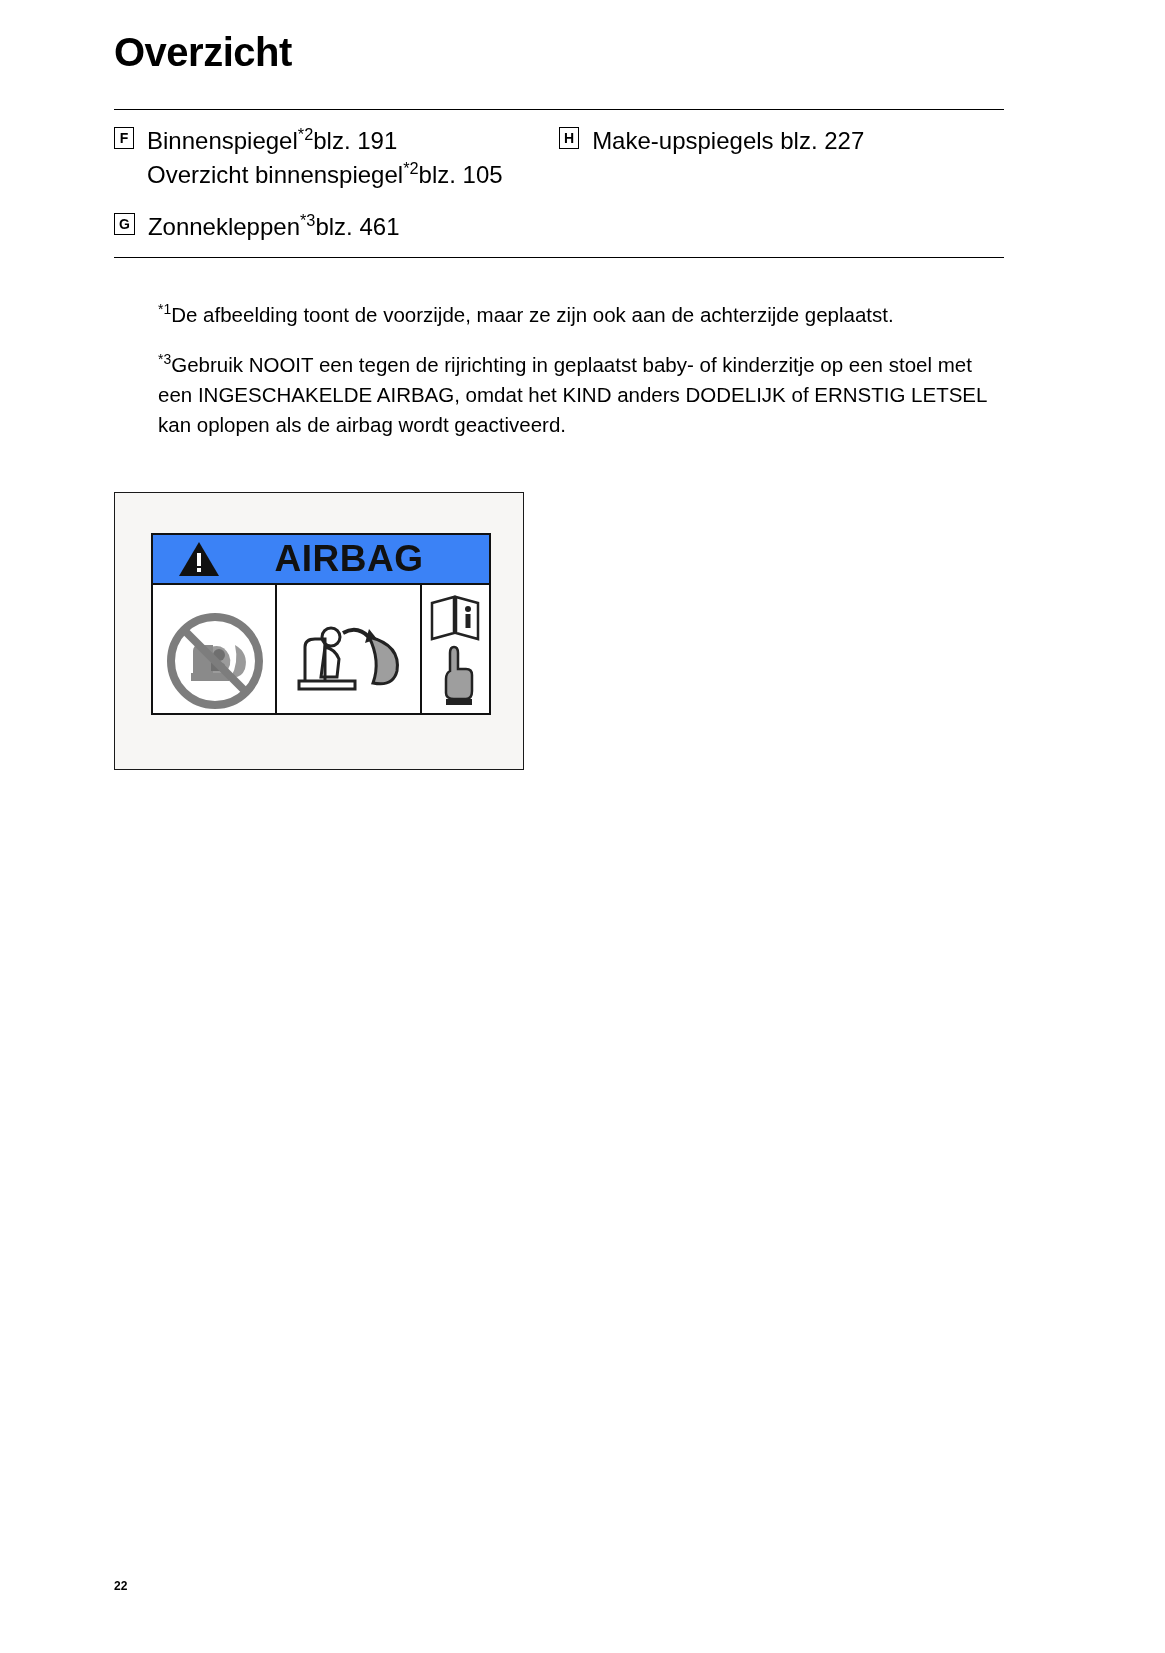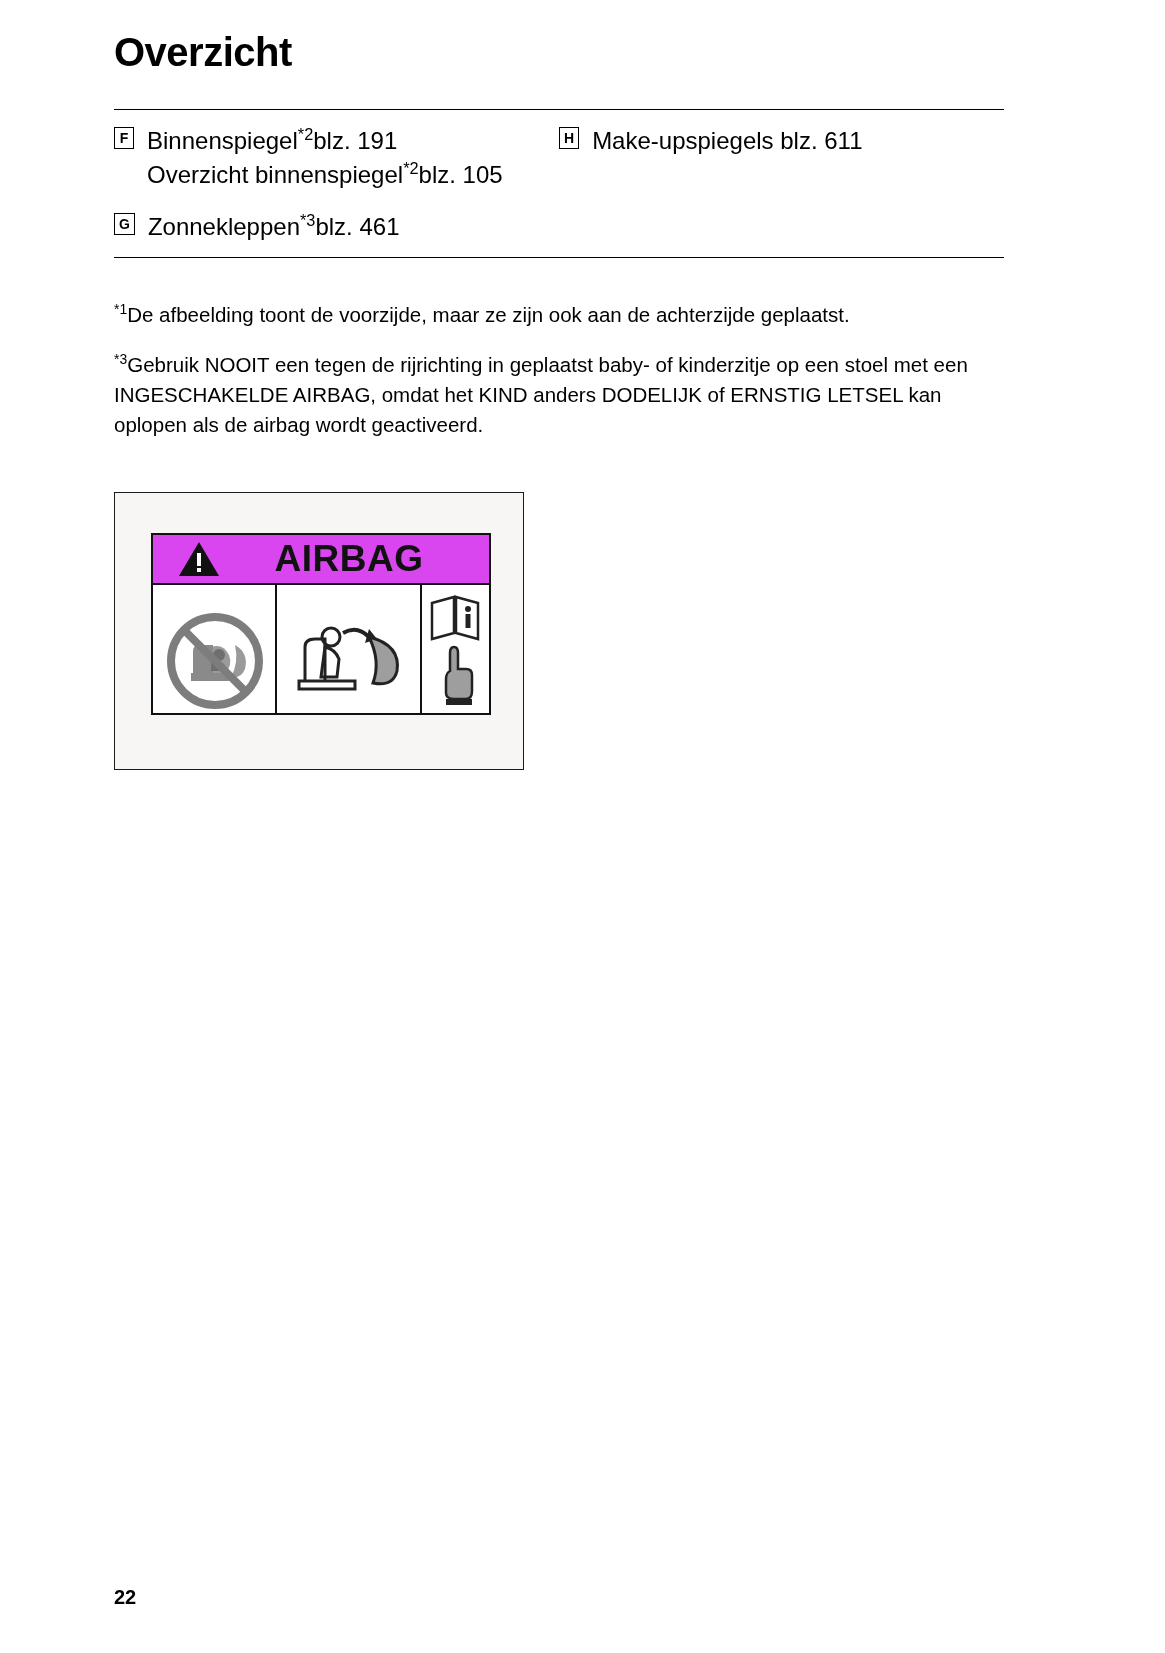--- a/index.html
+++ b/index.html
@@ -94,20 +94,21 @@
     line-height: 0;
   }
 
   .footnotes {
     margin-top: 42px;
   }
   .footnote {
     font-size: 20.5px;
     line-height: 1.45;
     margin-bottom: 16px;
+    margin-left: 44px;
   }
   .footnote:last-child { margin-bottom: 0; }
   .footnote sup {
     font-size: 0.68em;
   }
 
   
   .figure {
     margin-top: 52px;
     width: 410px;
@@ -123,21 +124,21 @@
     top: 40px;
     width: 340px;
     height: 182px;
     border: 2.5px solid #111;
     background: #ffffff;
     box-sizing: border-box;
     overflow: hidden;
   }
   .label-header {
     height: 50px;
-    background: #d946ef;
+    background: #3b82f6;
     border-bottom: 2.5px solid #111;
     display: flex;
     align-items: center;
     box-sizing: border-box;
   }
   .warn-svg { margin-left: 24px; display:block; }
   .airbag-word {
     flex: 1;
     text-align: center;
     font-size: 37px;
@@ -155,22 +156,22 @@
     box-sizing: border-box;
     position: relative;
   }
   .cell.c1 { width: 124px; border-right: 2.5px solid #111; }
   .cell.c2 { width: 145px; border-right: 2.5px solid #111; }
   .cell.c3 { width: 68px; }
 
   .pagenum {
     position: absolute;
     left: 114px;
-    bottom: 44px;
-    font-size: 20px;
+    bottom: 60px;
+    font-size: 12px;
     font-weight: bold;
   }
 </style>
 </head>
 <body>
 
 <div class="page">
 
   <div class="content">
 
@@ -201,21 +202,21 @@
               <span>Zonnekleppen</span><sup>*3</sup><span>blz. 461</span>
             </span>
           </div>
 
         </td>
         <td class="right">
 
           <div class="entry">
             <span class="marker">H</span>
             <span class="entry-text">
-              <span>Make-upspiegels blz. 611</span>
+              <span>Make-upspiegels blz. 227</span>
             </span>
           </div>
 
         </td>
       </tr>
     </tbody>
       </table>
 
     <hr class="rule bottom">
 

